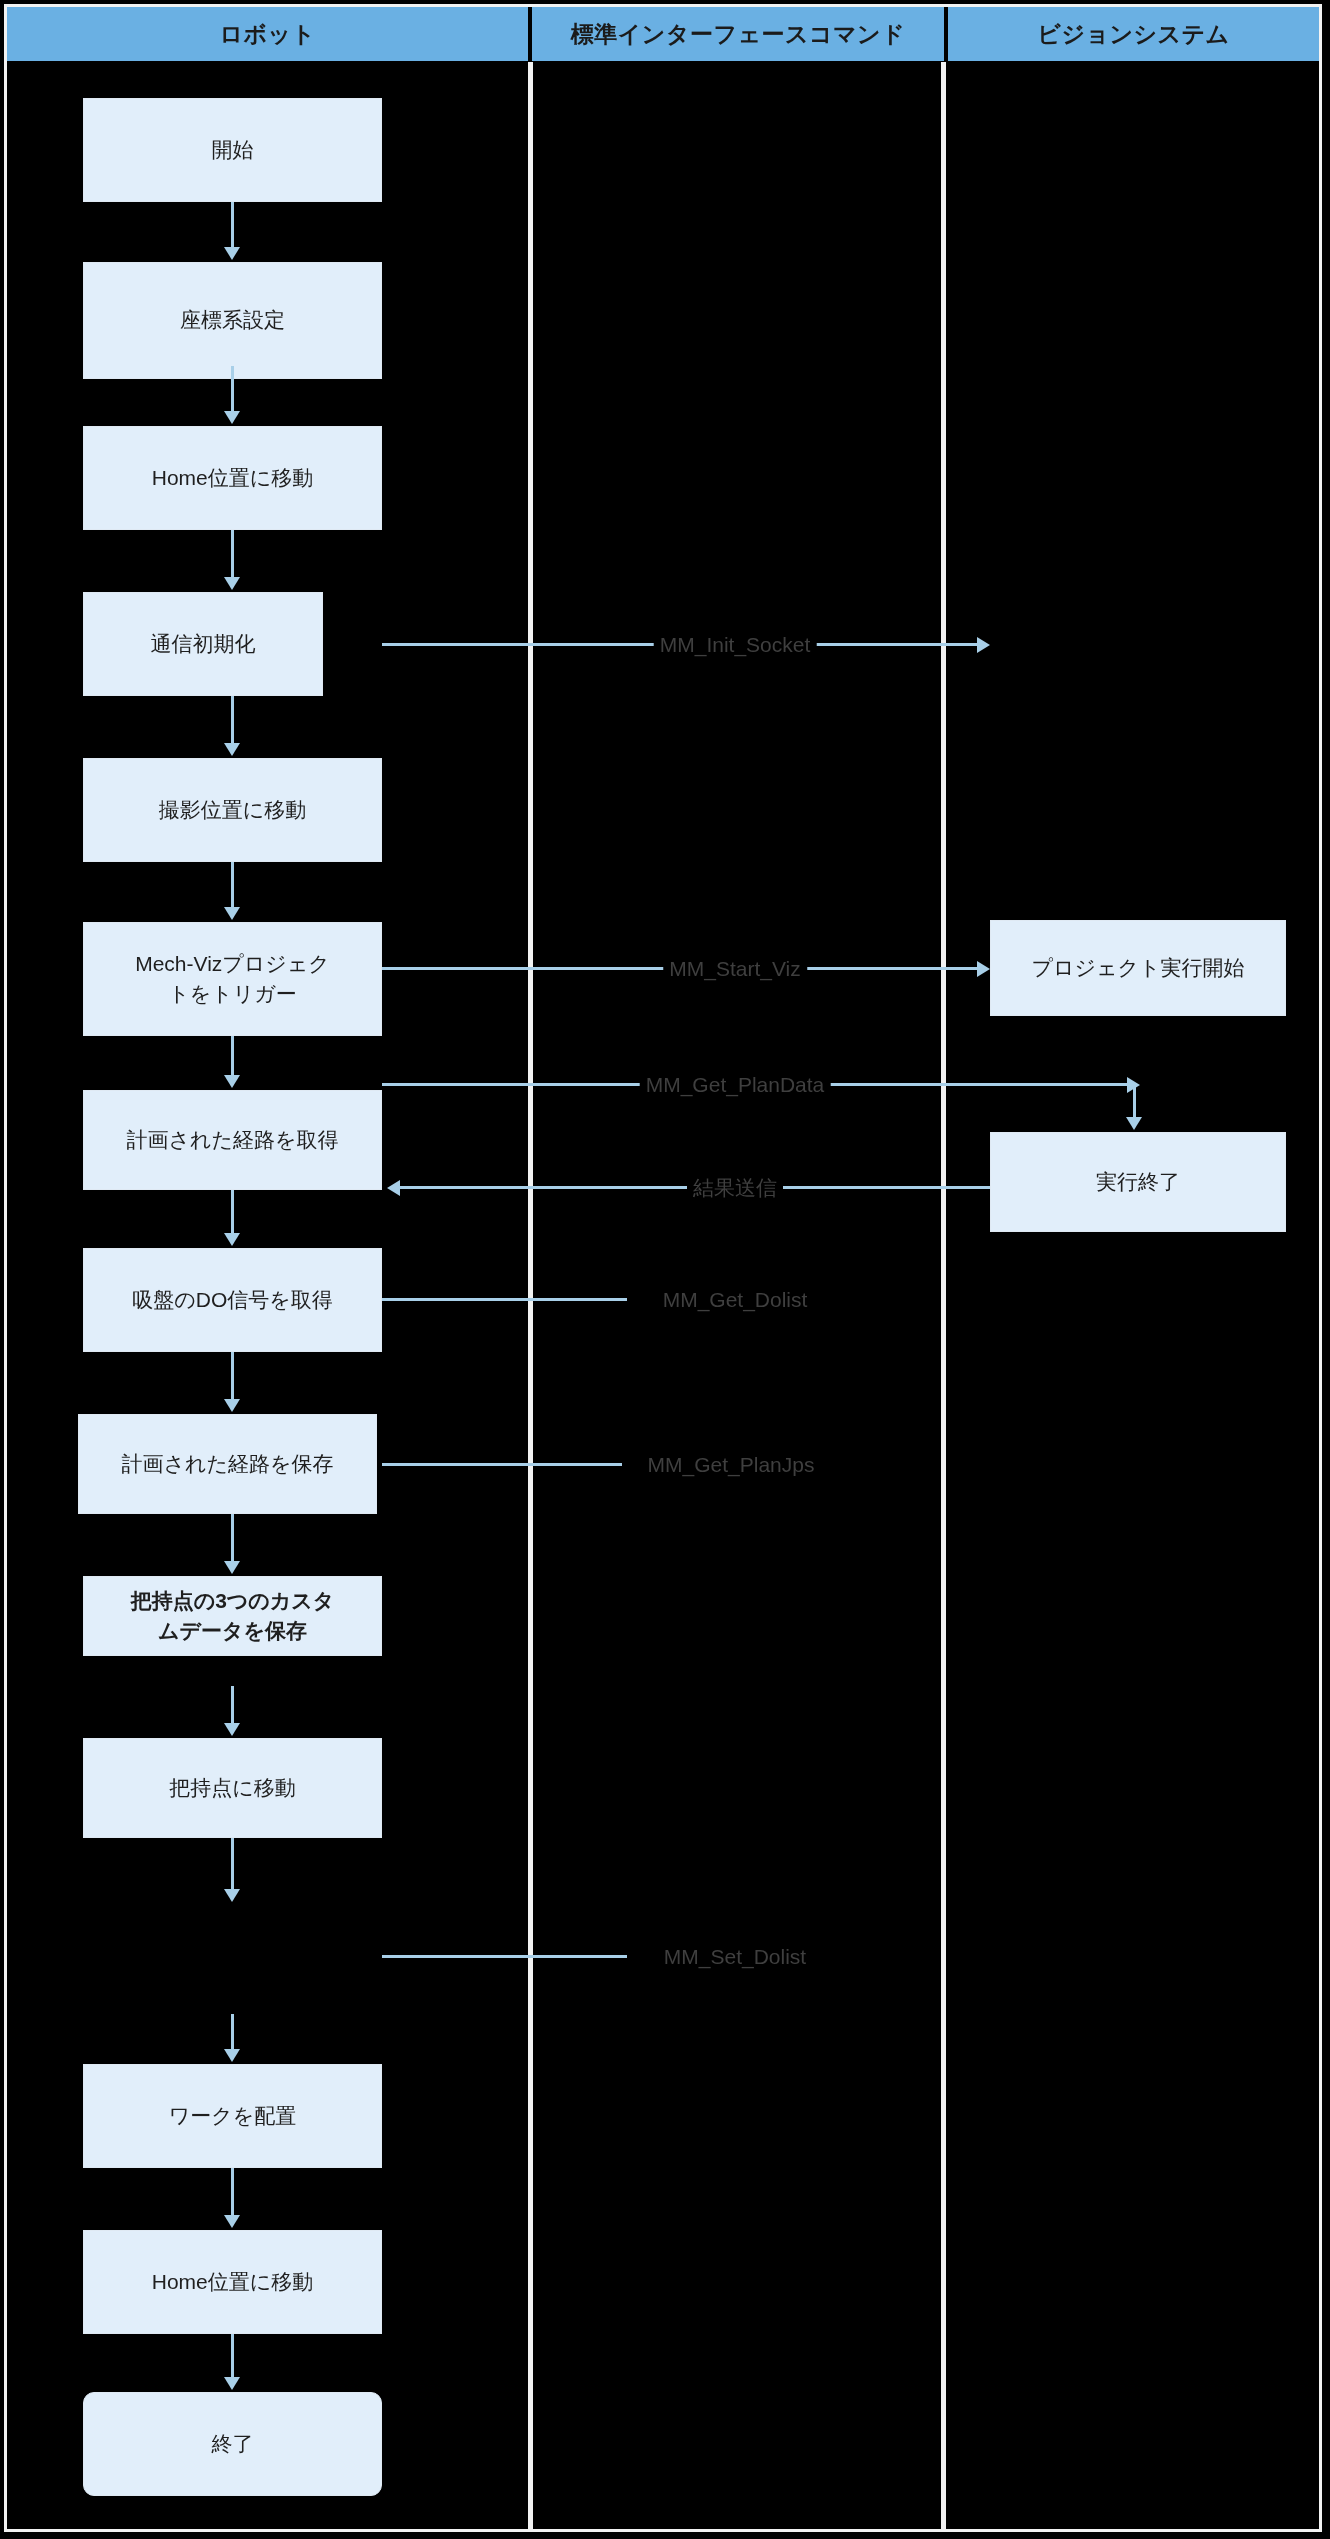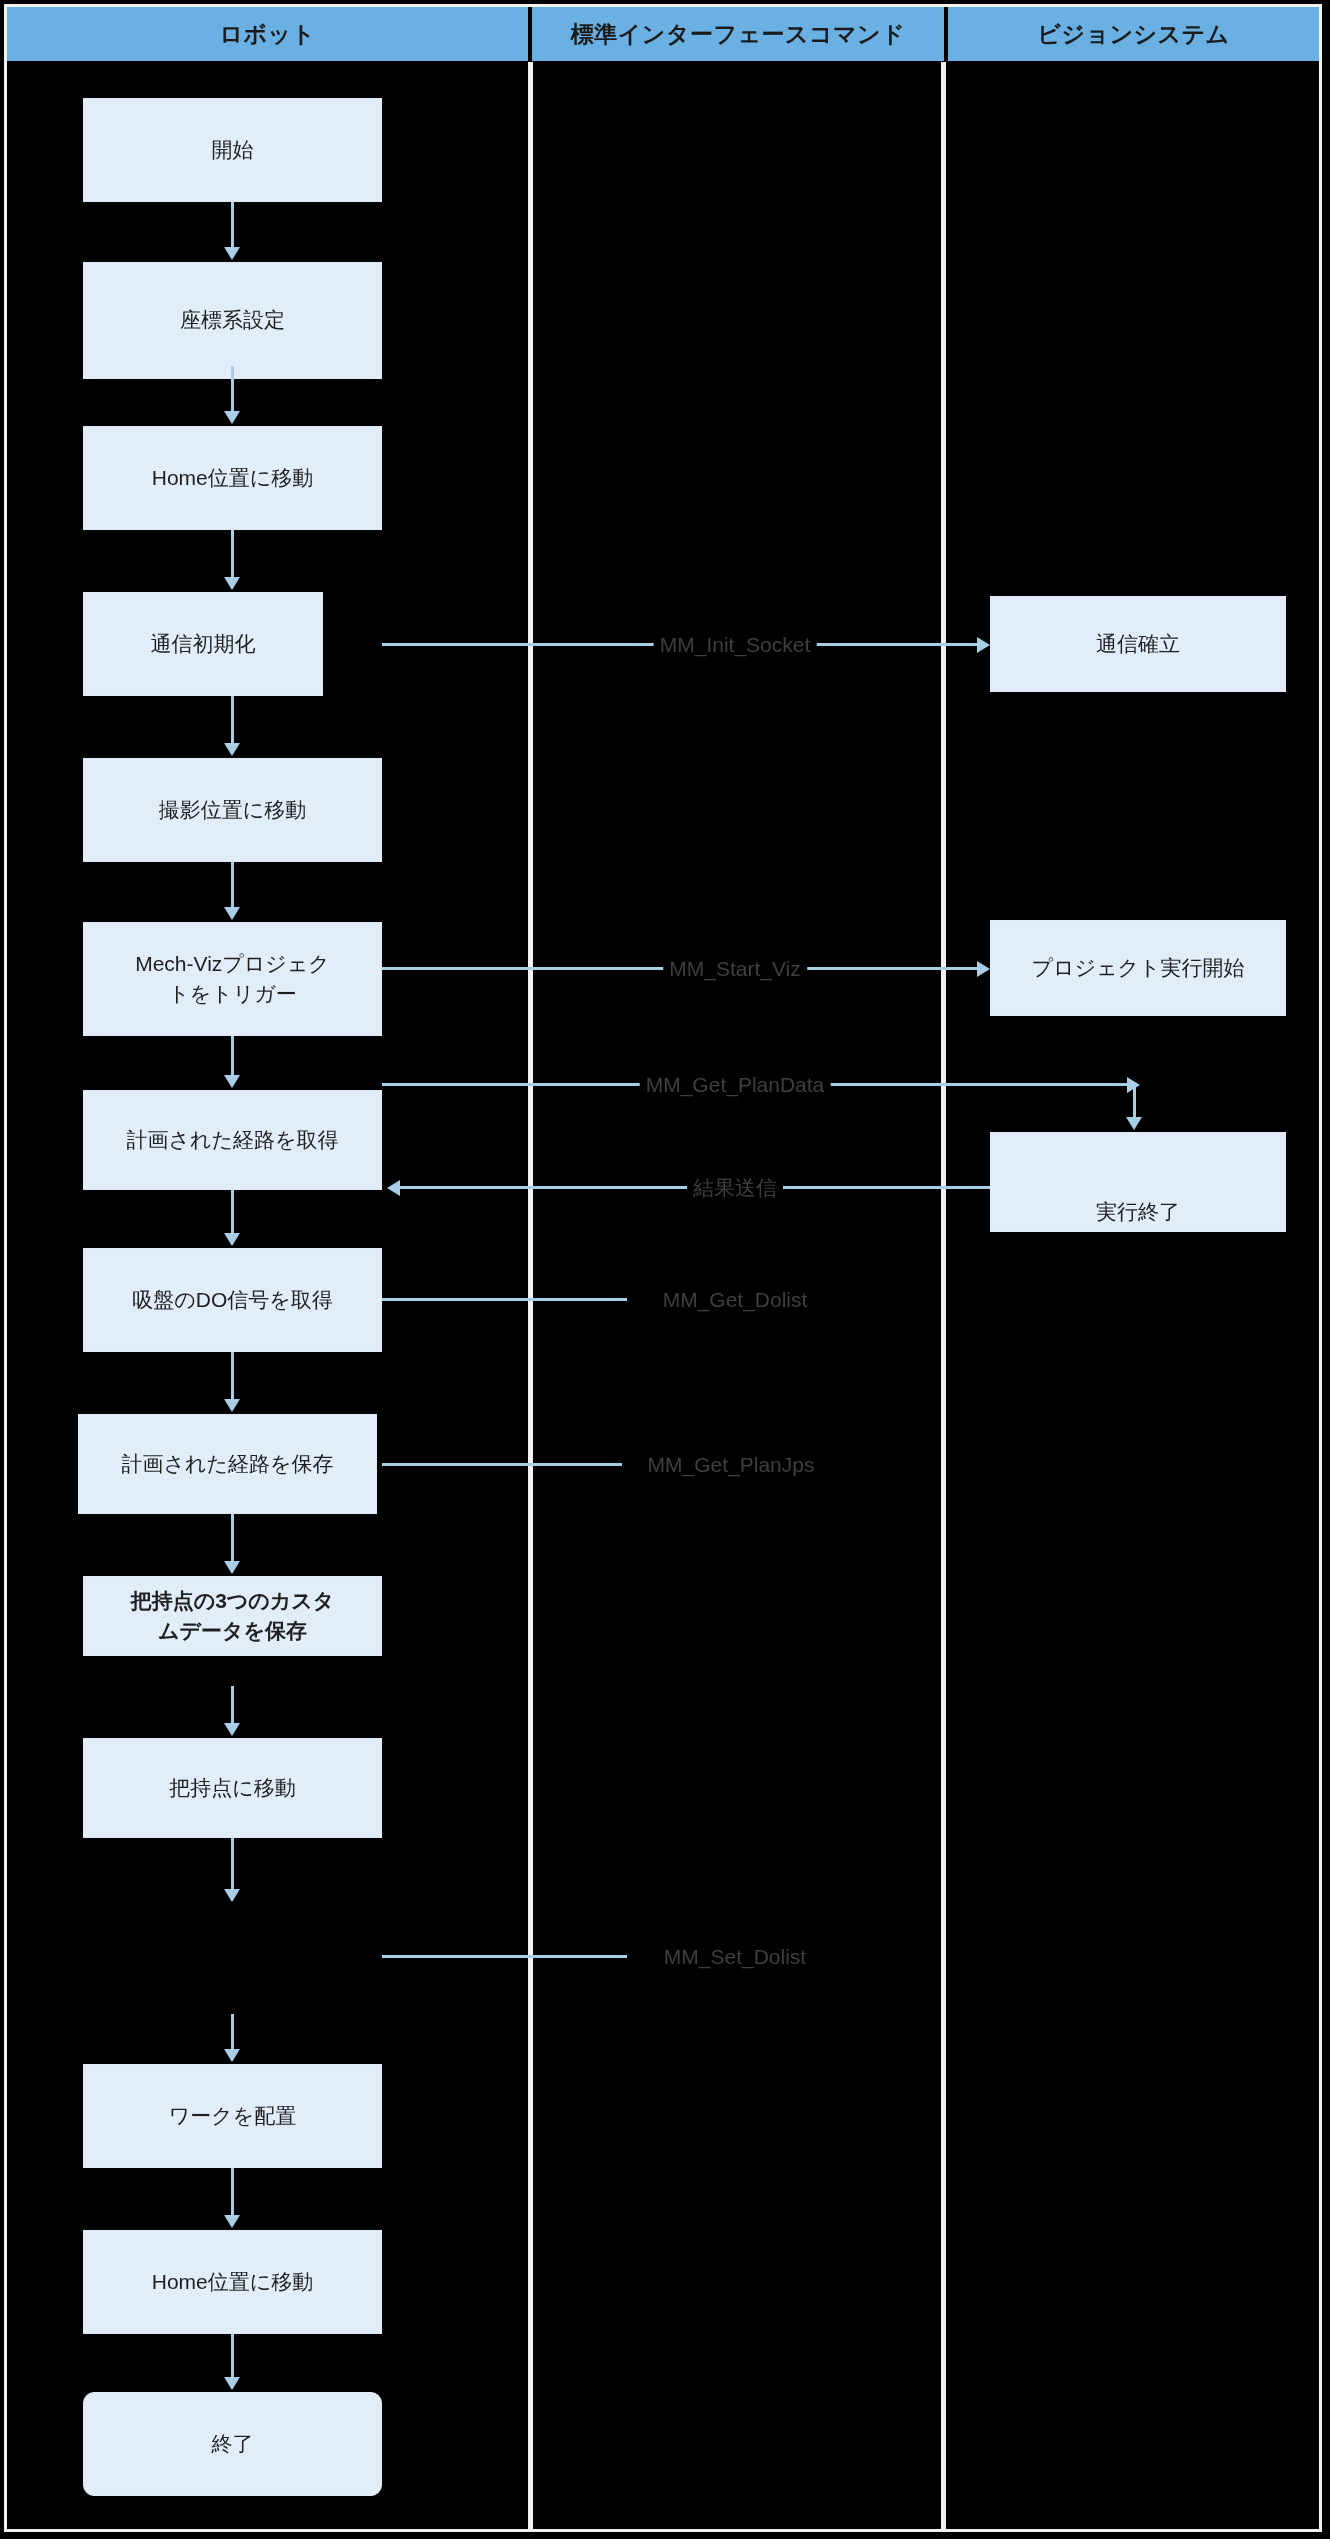--- a/index.html
+++ b/index.html
@@ -187,27 +187,24 @@
   <div class="node" style="left:83px; top:2064px; width:299px; height:104px;">
     <span class="node-text">ワークを配置</span>
   </div>
   <div class="node" style="left:83px; top:2230px; width:299px; height:104px;">
     <span class="node-text">Home位置に移動</span>
   </div>
   <div class="node" style="left:83px; top:2392px; width:299px; height:104px;border-radius:11px;">
     <span class="node-text">終了</span>
   </div>
 
-  <div class="node" style="left:990px; top:596px; width:296px; height:96px;">
-    <span class="node-text">通信確立</span>
-  </div>
   <div class="node" style="left:990px; top:920px; width:296px; height:96px;">
     <span class="node-text">プロジェクト実行開始</span>
   </div>
-  <div class="node" style="left:990px; top:1132px; width:296px; height:100px;align-items:flex-end;">
+  <div class="node" style="left:990px; top:1132px; width:296px; height:100px;">
     <span class="node-text">実行終了</span>
   </div>
 
   <div class="conn v" style="left:231px; top:202px; height:45px;"></div>
   <div class="arrowhead down" style="left:224px; top:247px;"></div>
 
   <div class="conn v" style="left:231px; top:366px; height:45px;"></div>
   <div class="arrowhead down" style="left:224px; top:411px;"></div>
 
   <div class="conn v" style="left:231px; top:530px; height:47px;"></div>

